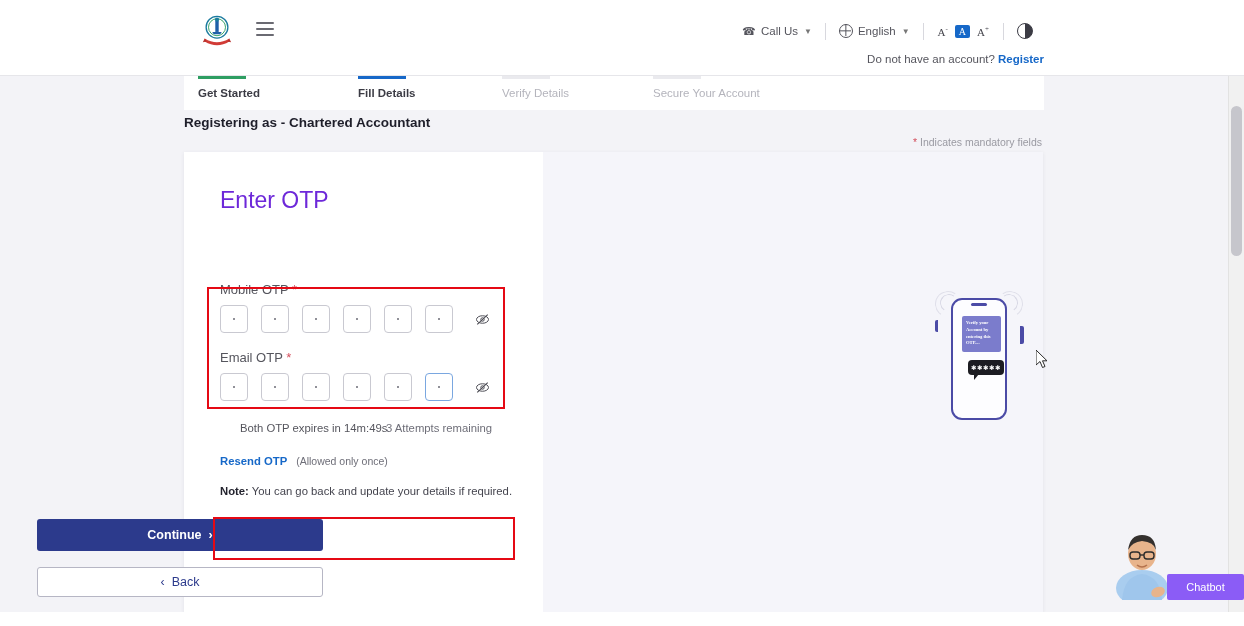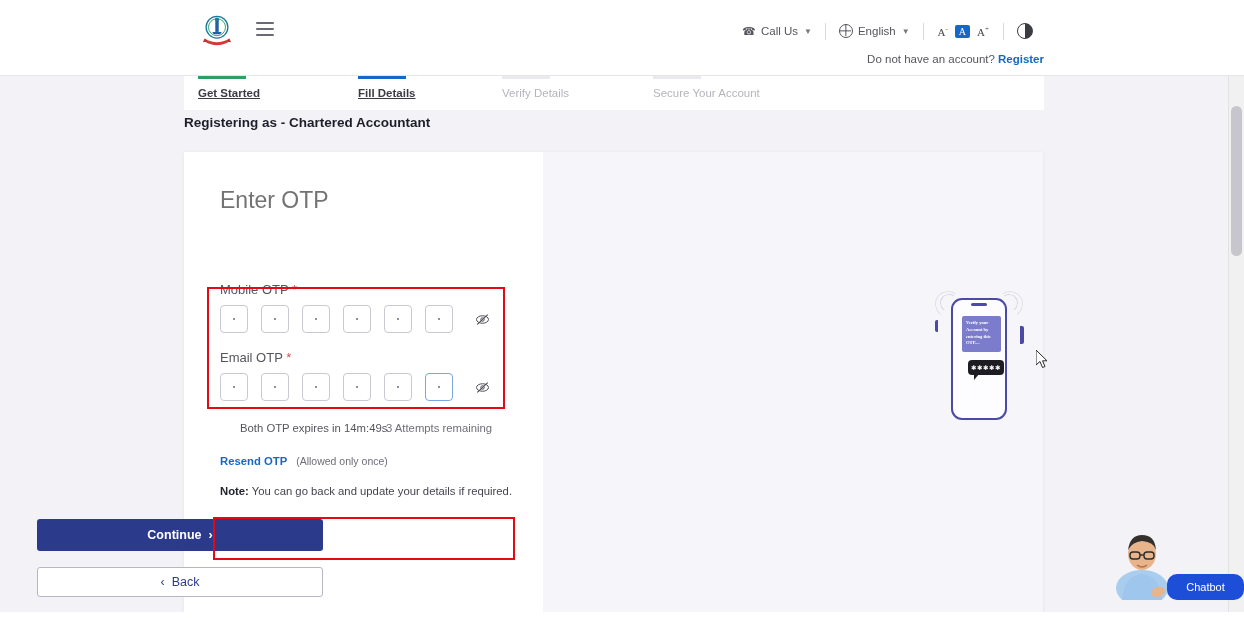--- a/index.html
+++ b/index.html
@@ -137,21 +137,21 @@
     width: 48px; height: 3px; background: #d7d7dd;
   }
   .step.done .step-bar { background: #2e9e62; }
   .step.active .step-bar { background: #1668c8; }
   .step-label {
     position: absolute; left: 14px; top: 11px;
     font-size: 11.5px; color: #3b3b44; white-space: nowrap;
     cursor: pointer;
   }
   .step.muted .step-label { color: #b4b4bc; }
-  .step.done .step-label, .step.active .step-label { font-weight: bold; text-decoration: underline; }
+  .step.done .step-label, .step.active .step-label { font-weight: bold; }
 
   .reg-as {
     position: absolute; left: 184px; top: 39px;
     font-size: 13.5px; font-weight: bold; color: #1e1e2a;
   }
 
   .mandatory {
     position: absolute; left: 0px; top: 60px;
     width: 1044px; text-align: right;
     font-size: 10.5px; color: #9a9aa2;
@@ -173,21 +173,21 @@
     background: #ffffff;
   }
   .card-right {
     position: absolute; left: 359px; top: 0;
     width: 500px; height: 460px;
     background: #f5f5fa;
   }
 
   .otp-title {
     position: absolute; left: 36px; top: 35px;
-    font-size: 23px; color: #737373; font-weight: normal;
+    font-size: 23px; color: #6d28d9; font-weight: normal;
   }
   .otp-desc {
     position: absolute; left: 36px; top: 74px;
     width: 292px;
     font-size: 11.3px; color: #5b5b66; line-height: 16.5px;
   }
   .otp-desc b { color: #23232e; }
 
   .otp-field-label {
     font-size: 13px; color: #55555d;
@@ -340,24 +340,24 @@
   .chatbot {
     position: absolute; left: 1112px; top: 528px;
     width: 132px; height: 72px;
   }
   .chatbot-avatar {
     position: absolute; left: 0; top: 0; width: 60px; height: 72px;
   }
   .chatbot-btn {
     position: absolute; left: 55px; top: 46px;
     width: 77px; height: 26px;
-    background: #1d4ed8; color: #fff;
+    background: #8b5cf6; color: #fff;
     font-size: 11px;
     display: flex; align-items: center; justify-content: center;
-    cursor: pointer; border-radius: 10px;
+    cursor: pointer; border-radius: 2px;
   }
 
   
   .cursor {
     position: absolute; left: 1036px; top: 350px;
     width: 14px; height: 20px; pointer-events: none;
   }
 </style>
 </head>
 <body>
@@ -440,20 +440,23 @@
           <div class="step-label">Verify Details</div>
         </div>
         <div class="step muted" style="left:455px;">
           <div class="step-bar" style="background:#eaeaee;"></div>
           <div class="step-label">Secure Your Account</div>
         </div>
       </div>
 
       <div class="reg-as">Registering as - Chartered Accountant</div>
 
+      <div class="mandatory">
+        <span class="ast">*</span><span> Indicates mandatory fields</span>
+      </div>
 
       <div class="card">
 
         <div class="card-left">
 
           <div class="otp-title">Enter OTP</div>
 
 
           <div class="otp-group mobile">
             <div class="otp-field-label">

